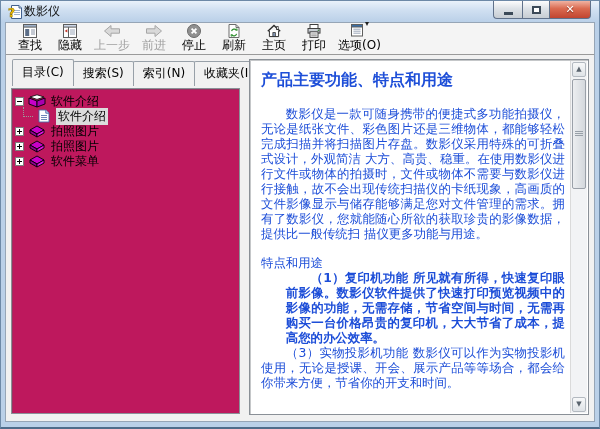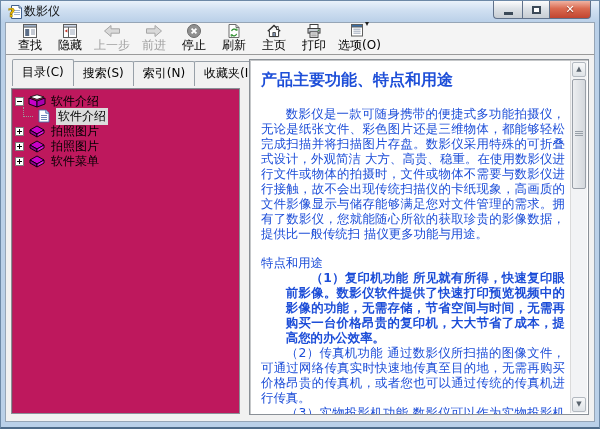--- a/index.html
+++ b/index.html
@@ -329,21 +329,20 @@
       </div>
 
       <div class="splitter"></div>
 
       <div class="contentbox">
         <div class="topic">
           <h1>产品主要功能、特点和用途</h1>
           <p class="p-intro">数影仪是一款可随身携带的便捷式多功能拍摄仪，无论是纸张文件、彩色图片还是三维物体，都能够轻松完成扫描并将扫描图片存盘。数影仪采用特殊的可折叠式设计，外观简洁 大方、高贵、稳重。在使用数影仪进行文件或物体的拍摄时，文件或物体不需要与数影仪进行接触，故不会出现传统扫描仪的卡纸现象，高画质的文件影像显示与储存能够满足您对文件管理的需求。拥有了数影仪，您就能随心所欲的获取珍贵的影像数据，提供比一般传统扫 描仪更多功能与用途。</p>
           <p class="subhead">特点和用途</p>
           <p class="feat first">（1）复印机功能 所见就有所得，快速复印眼前影像。数影仪软件提供了快速打印预览视频中的影像的功能，无需存储，节省空间与时间，无需再购买一台价格昂贵的复印机，大大节省了成本，提 高您的办公效率。</p>
-          <p class="feat">（2）传真机功能 通过数影仪所扫描的图像文件，可通过网络传真实时快速地传真至目的地，无需再购买价格昂贵的传真机，或者您也可以通过传统的传真机进行传真。</p>
           <p class="feat">（3）实物投影机功能 数影仪可以作为实物投影机使用，无论是授课、开会、展示产品等等场合，都会给你带来方便，节省你的开支和时间。</p>
 
         </div>
 
         <div class="vscroll">
           <div class="sb-btn up"><span>▲</span></div>
           <div class="sb-thumb">
               <span class="grip"></span>
             </div>
           <div class="sb-btn down"><span>▼</span></div>

